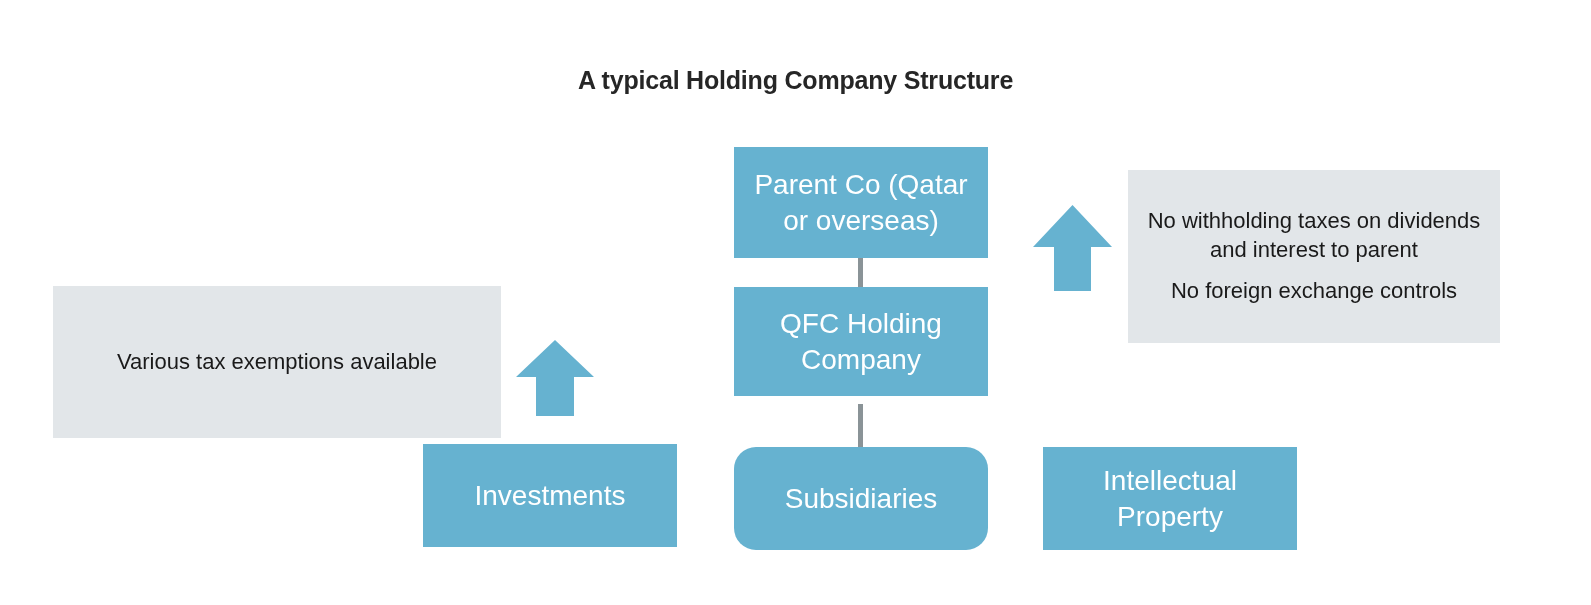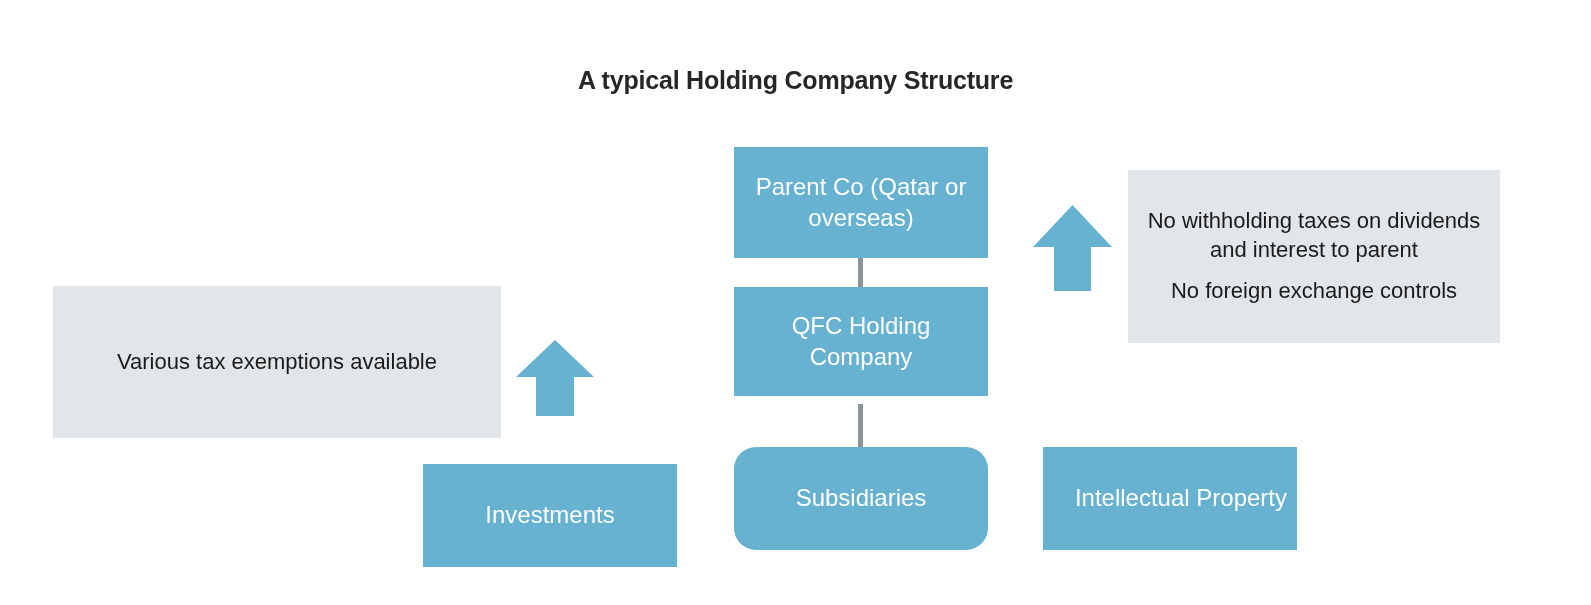--- a/index.html
+++ b/index.html
@@ -32,31 +32,31 @@
 
   
   .node {
     position: absolute;
     background: #66b2d0;
     color: #ffffff;
     display: flex;
     align-items: center;
     justify-content: center;
     text-align: center;
-    font-size: 24px;
+    font-size: 28px;
     line-height: 1.28;
     padding: 0 10px;
     box-sizing: border-box;
   }
   .node-label { display: block; }
 
   #node-parent      { left: 734px; top: 147px; width: 254px; height: 111px; }
   #node-qfc         { left: 734px; top: 287px; width: 254px; height: 109px; }
   #node-subs        { left: 734px; top: 447px; width: 254px; height: 103px; border-radius: 22px; }
-  #node-investments { left: 423px; top: 464px; width: 254px; height: 103px; }
+  #node-investments { left: 423px; top: 444px; width: 254px; height: 103px; }
   #node-ip          { left: 1043px; top: 447px; width: 254px; height: 103px; justify-content: flex-end; }
 
   
   .connector {
     position: absolute;
     background: #8a9397;
     width: 5px;
     left: 858px;
   }
   #connector-parent-qfc { top: 258px; height: 38px; }

